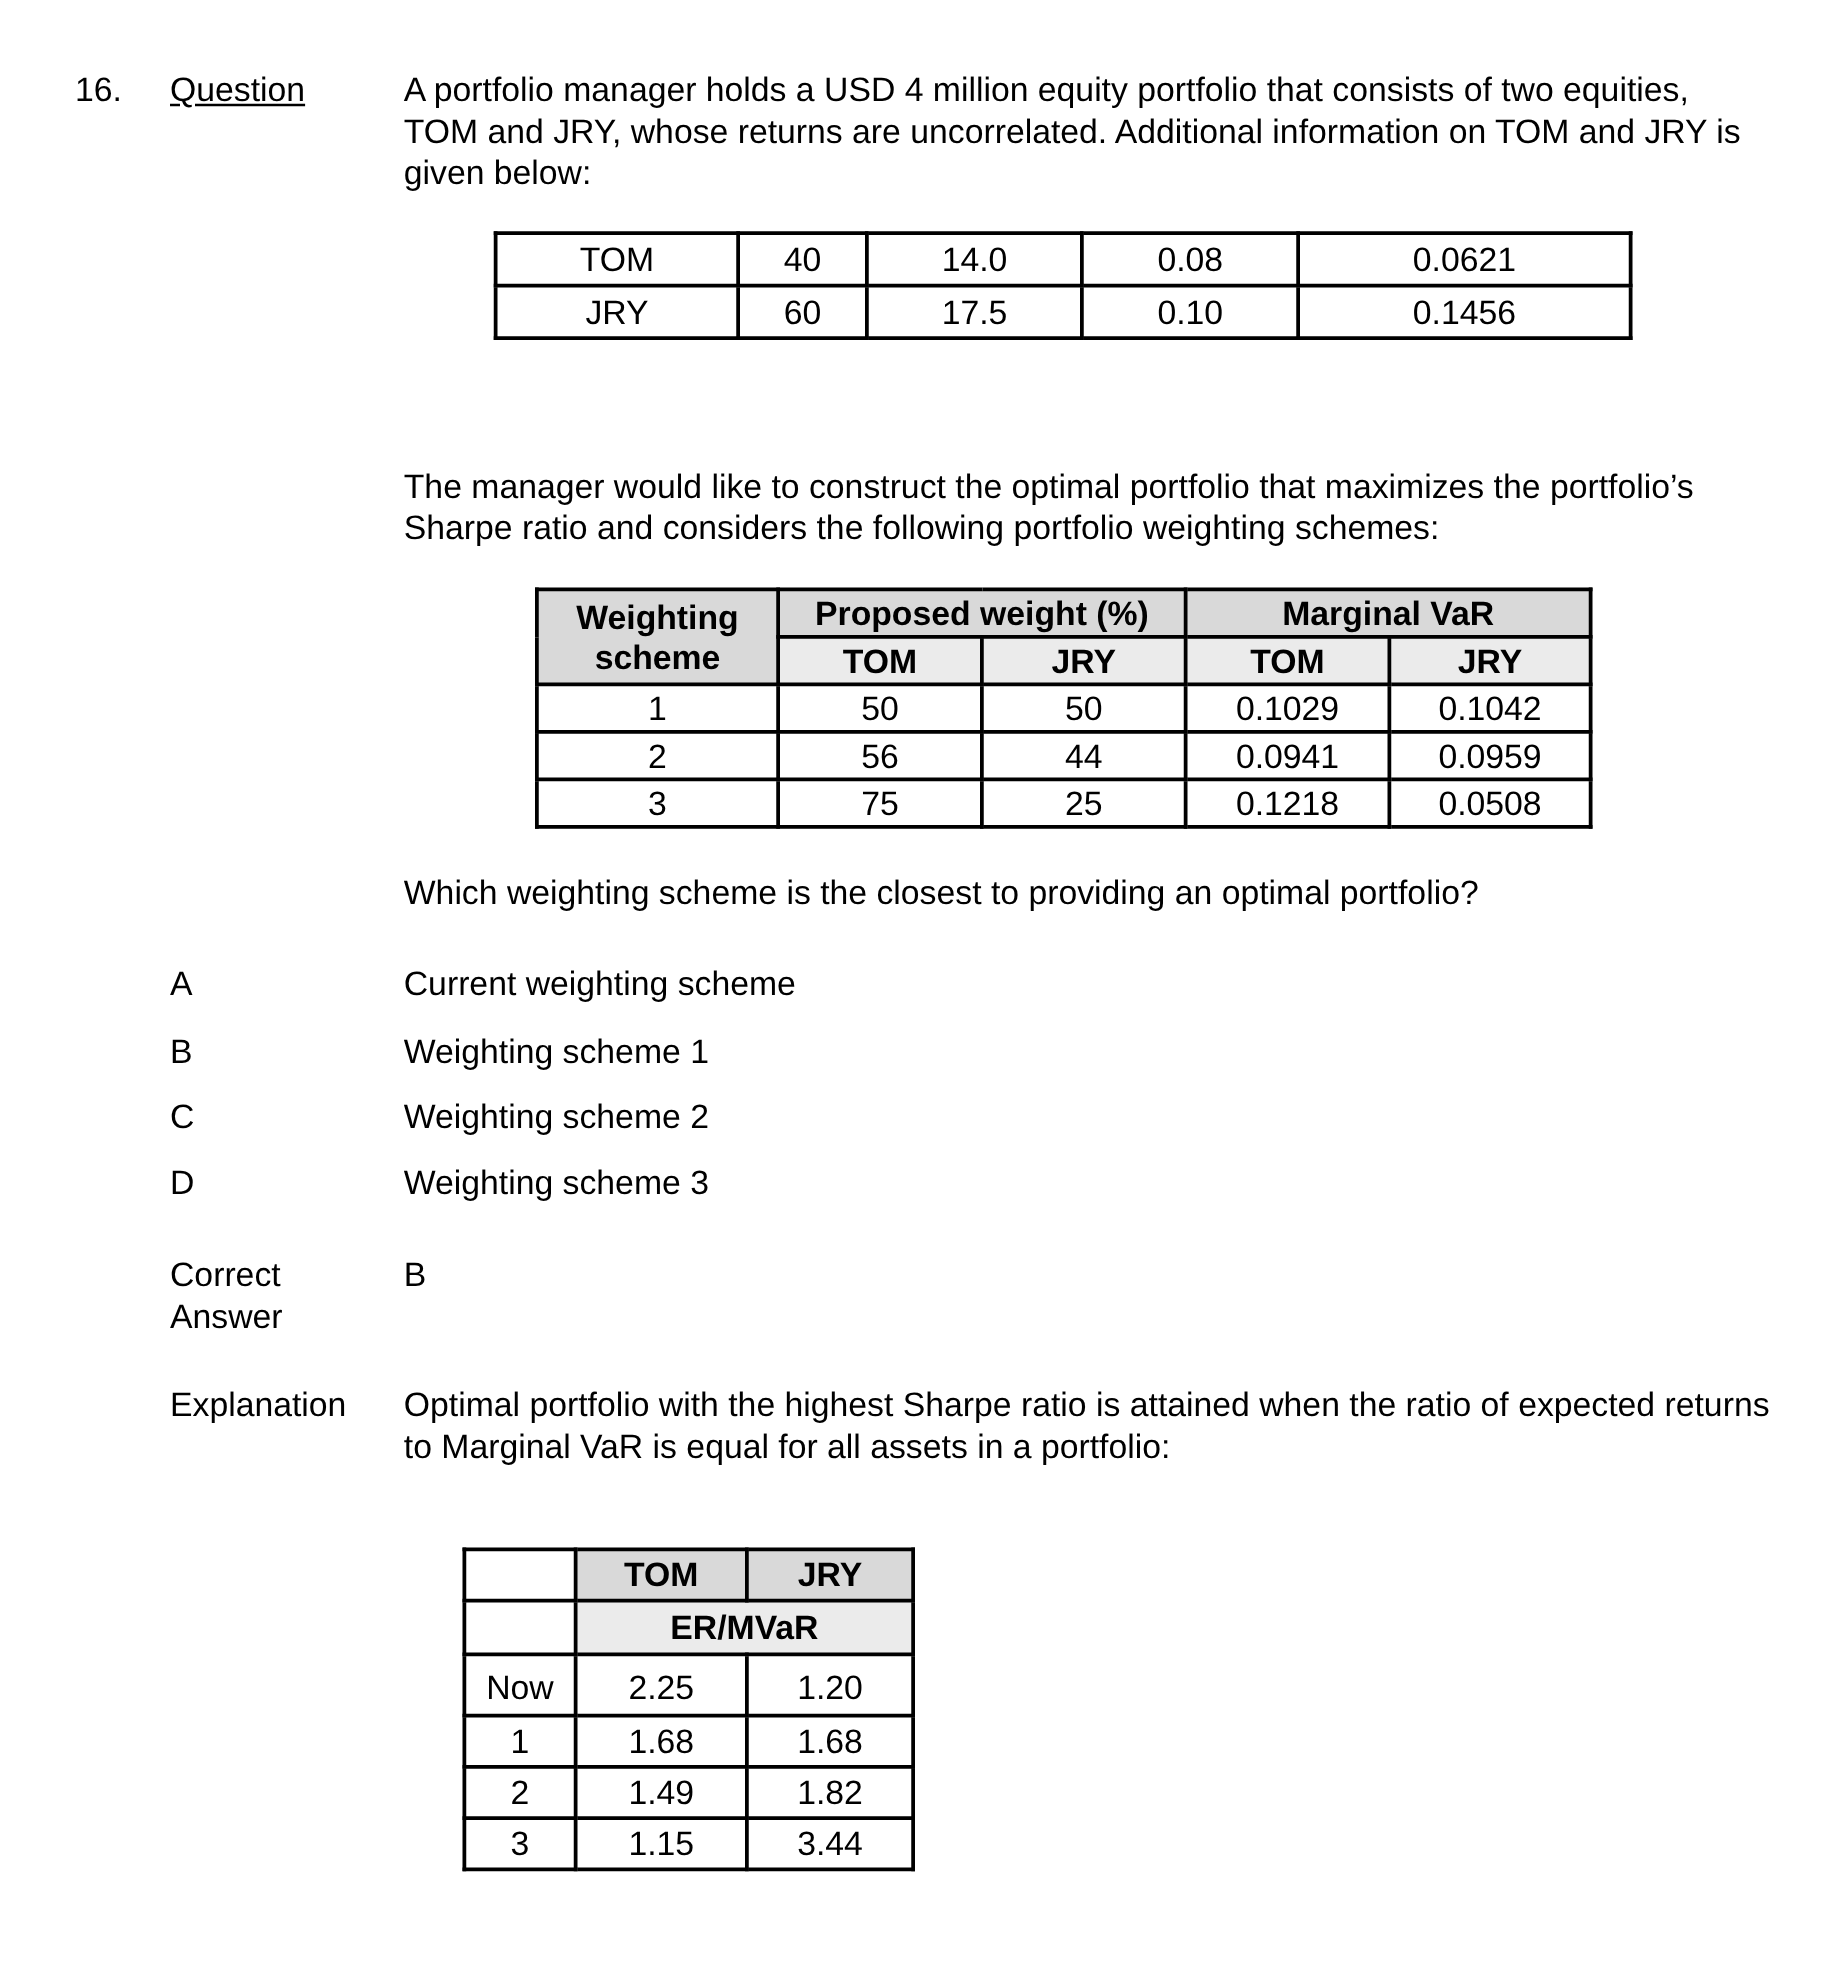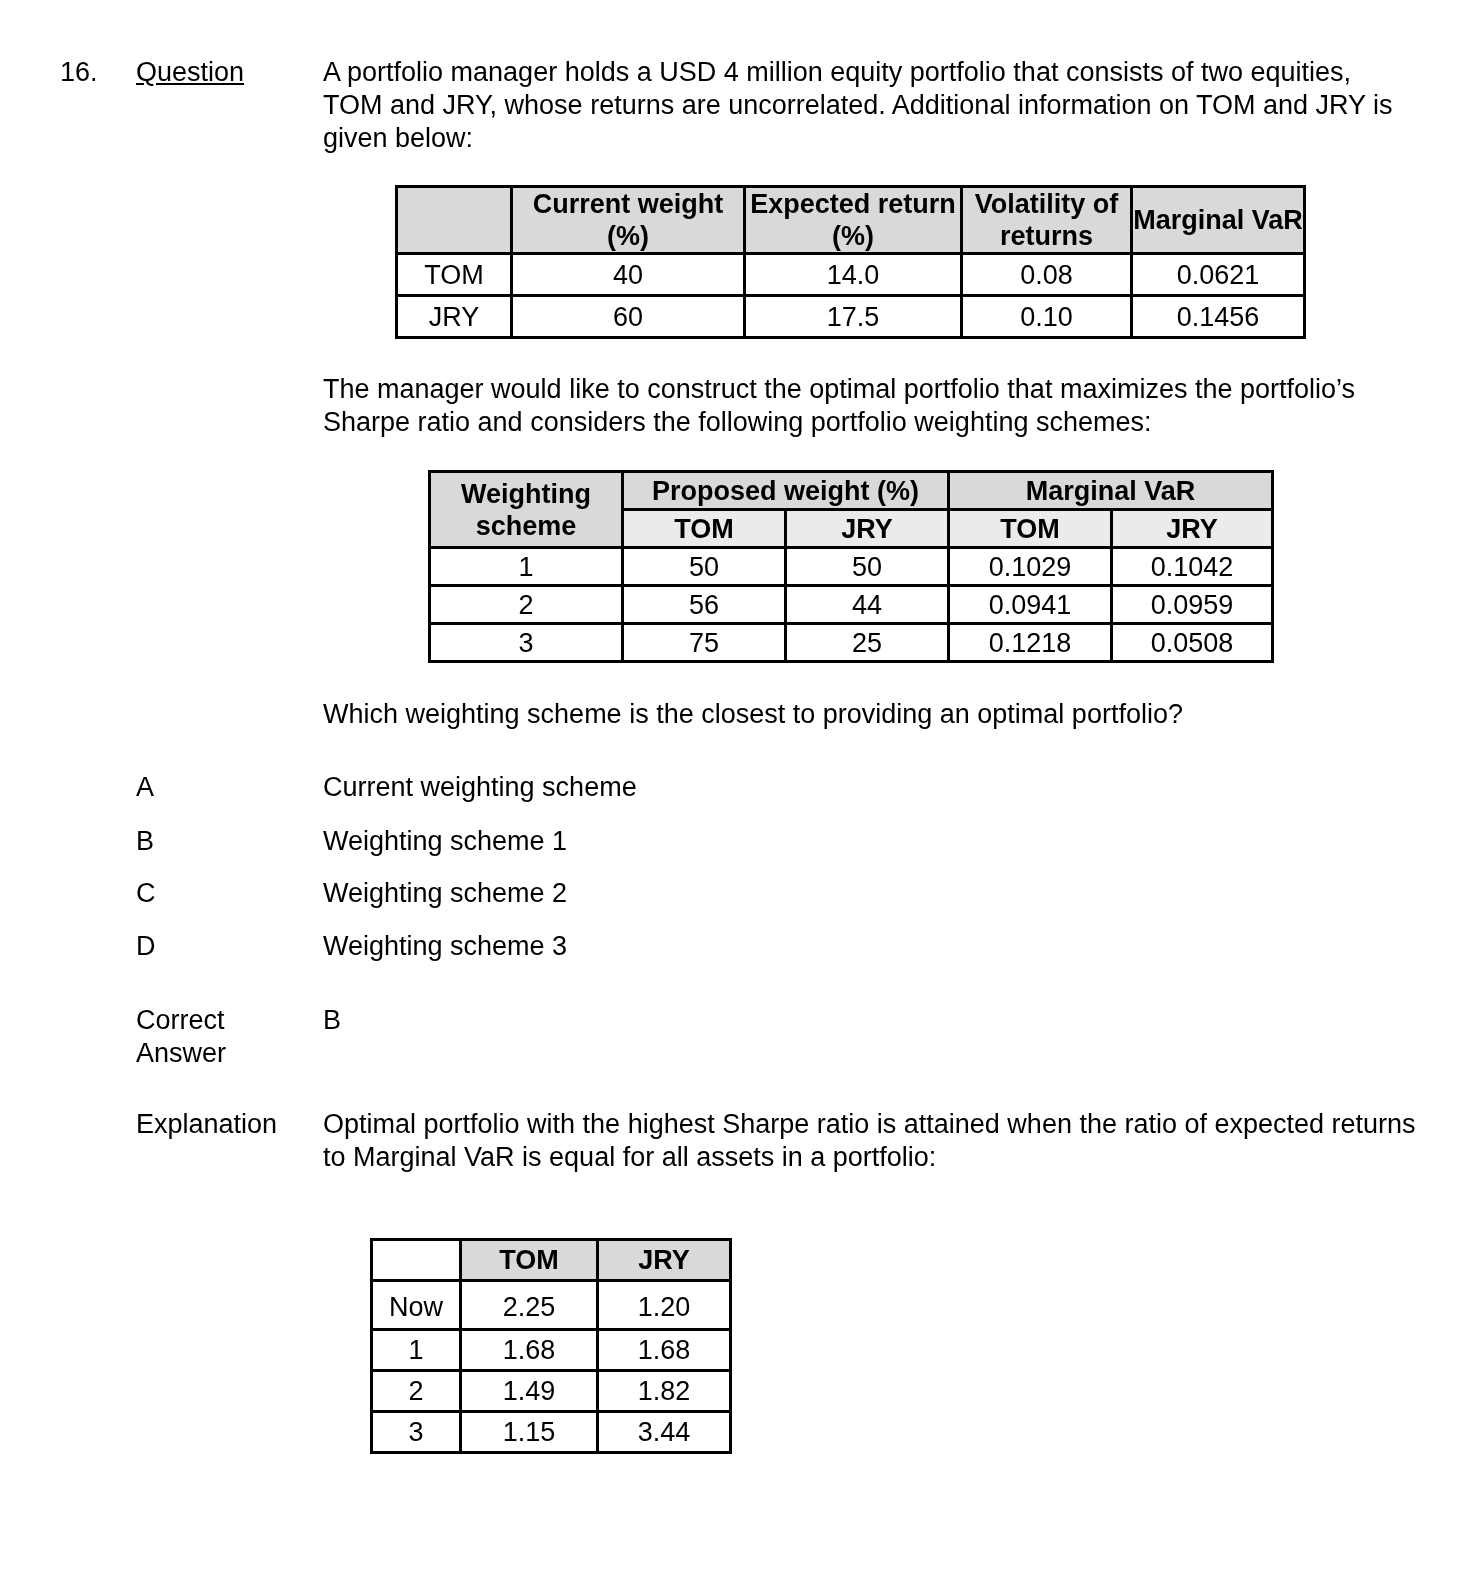--- a/index.html
+++ b/index.html
@@ -73,27 +73,20 @@
   </style>
 </head>
 <body>
 
 <div class="abs qnum">16.</div>
 <div class="abs qlabel">Question</div>
 <div class="abs qtext">A portfolio manager holds a USD 4 million equity portfolio that consists of two equities, TOM and JRY, whose returns are uncorrelated. Additional information on TOM and JRY is given below:</div>
 
 <table class="grid" id="t1">
   <tbody>
-      <tr>
-    <th style="width:112px"></th>
-    <th style="width:230px">Current weight (%)</th>
-    <th style="width:214px">Expected return (%)</th>
-    <th style="width:167px">Volatility of returns</th>
-    <th>Marginal VaR</th>
-  </tr>
   <tr>
     <td>TOM</td>
     <td>40</td>
     <td>14.0</td>
     <td>0.08</td>
     <td>0.0621</td>
   </tr>
   <tr>
     <td>JRY</td>
     <td>60</td>
@@ -169,20 +162,24 @@
 </div>
 
 <table class="grid" id="t3">
   <tbody>
       <tr>
     <td class="blankhdr" style="width:86px"></td>
     <th style="width:134px">TOM</th>
     <th>JRY</th>
   </tr>
   <tr>
+    <td class="blankhdr" style="height:40px"></td>
+    <th class="light" colspan="2" style="height:40px">ER/MVaR</th>
+  </tr>
+  <tr>
     <td style="height:42px; padding-top:4px">Now</td>
     <td style="padding-top:4px">2.25</td>
     <td style="padding-top:4px">1.20</td>
   </tr>
   <tr>
     <td>1</td>
     <td>1.68</td>
     <td>1.68</td>
   </tr>
   <tr>

